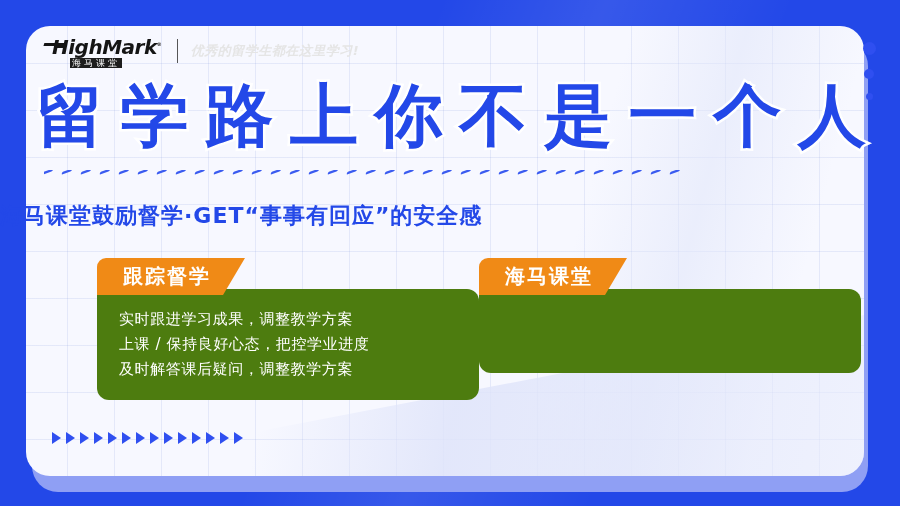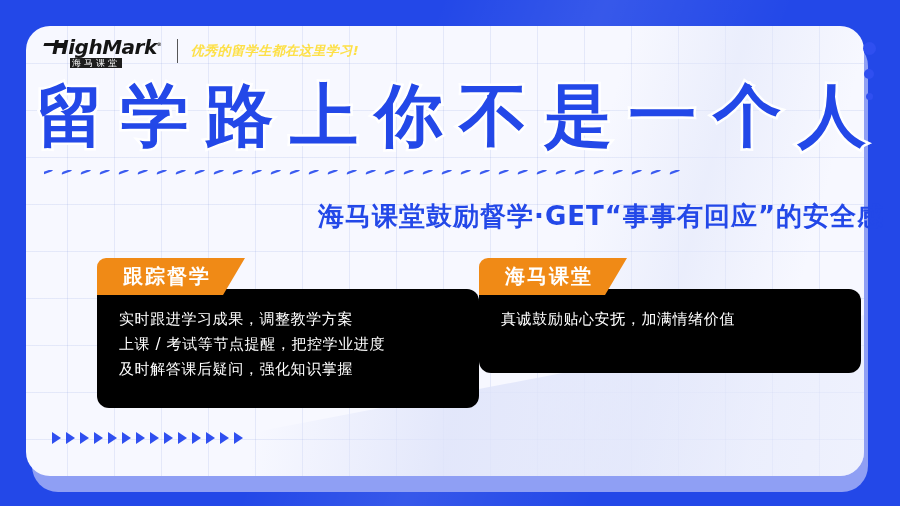--- a/index.html
+++ b/index.html
@@ -70,21 +70,21 @@
     margin-top:1px;margin-left:18px;
     font-size:9px;line-height:10px;color:#1d1d1d;letter-spacing:3px;
     background:#1d1d1d;color:#fff;padding:0 2px;
     font-family:"DejaVu Sans",sans-serif;
     white-space:nowrap;
   }
   .logo-divider{
     width:1px;height:24px;background:#3a3a3a;margin:0 13px 0 15px;opacity:.85;
   }
   .header-tagline{
-    font-size:13px;color:#fde047;font-style:italic;font-weight:bold;
+    font-size:13px;color:#e5e5e5;font-style:italic;font-weight:bold;
     letter-spacing:.5px;white-space:nowrap;
     font-family:"DejaVu Sans",sans-serif;
   }
 
   
   .headline{
     position:absolute;left:36px;top:78px;width:830px;
     display:flex;justify-content:space-between;align-items:center;
   }
   .headline span{
@@ -102,23 +102,23 @@
     display:flex;gap:0;overflow:hidden;
   }
   .divider i{
     display:block;width:8px;height:3px;background:#3a5bf0;
     transform:skewX(-40deg) rotate(-28deg);
     margin-right:11px;border-radius:1px;flex:none;
   }
 
   
   .subtitle{
-    position:absolute;left:0;right:16px;top:196px;text-align:right;
-    font-family:"DejaVu Sans",sans-serif;
-    font-size:26px;line-height:40px;font-weight:bold;
+    position:absolute;left:0;right:16px;top:196px;text-align:left;
+    font-family:"DejaVu Sans",sans-serif;
+    font-size:22px;line-height:40px;font-weight:bold;
     color:#2348e8;letter-spacing:1px;
   }
 
   
   .cards{
     position:absolute;left:52px;top:258px;width:854px;
     display:flex;justify-content:center;
   }
   .fcard{position:relative;width:382px;}
   .fcard-tab{
@@ -130,22 +130,22 @@
     clip-path:polygon(0 0,100% 0,calc(100% - 22px) 100%,0 100%);
     z-index:3;
   }
   .fcard-tab span{
     display:block;line-height:37px;color:#fff;font-weight:bold;
     font-size:20px;letter-spacing:2px;
     font-family:"DejaVu Sans",sans-serif;
   }
   .fcard-body{
     position:relative;margin-top:-6px;
-    background:#000000;border-radius:0 12px 12px 12px;
-    padding:18px 20px 26px 22px;min-height:84px;
+    background:#4d7c0f;border-radius:0 12px 12px 12px;
+    padding:18px 20px 18px 22px;min-height:84px;
     box-sizing:border-box;
   }
   .fcard-body p{
     margin:0;color:#ffffff;font-size:15px;line-height:25px;
     letter-spacing:.6px;white-space:nowrap;
     font-family:"DejaVu Sans",sans-serif;
   }
 
   
   .arrows{
@@ -247,31 +247,30 @@
   <div class="subtitle">海马课堂鼓励督学·GET“事事有回应”的安全感</div>
 
   <div class="cards">
 
     <div class="fcard">
       <div class="fcard-tab">
         <span>跟踪督学</span>
       </div>
       <div class="fcard-body">
         <p>实时跟进学习成果，调整教学方案</p>
-        <p>上课 / 考试等节点提醒，把控学业进度</p>
-        <p>及时解答课后疑问，强化知识掌握</p>
+        <p>上课 / 保持良好心态，把控学业进度</p>
+        <p>及时解答课后疑问，调整教学方案</p>
       </div>
     </div>
 
     <div class="fcard">
       <div class="fcard-tab">
         <span>海马课堂</span>
       </div>
       <div class="fcard-body">
-        <p>真诚鼓励贴心安抚，加满情绪价值</p>
       </div>
     </div>
 
   </div>
 
   <div class="arrows" id="arrows">
       <i></i>
       <i></i>
       <i></i>
       <i></i>

